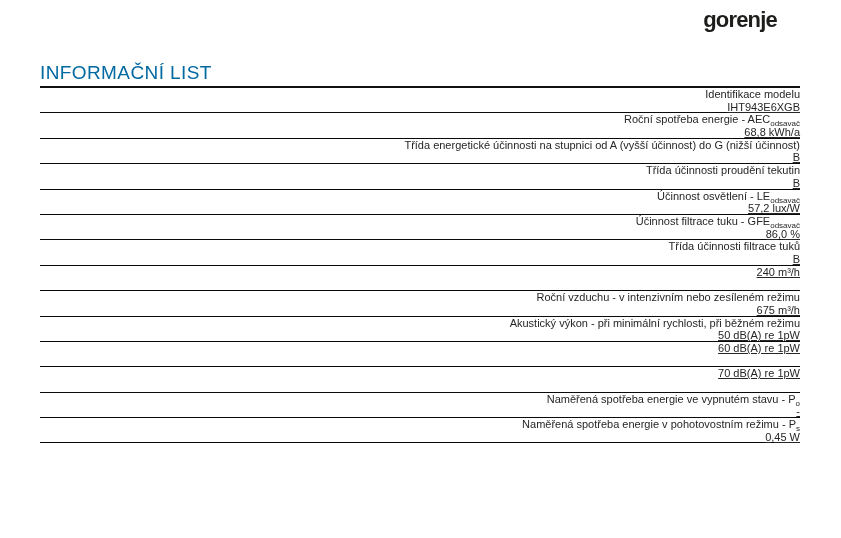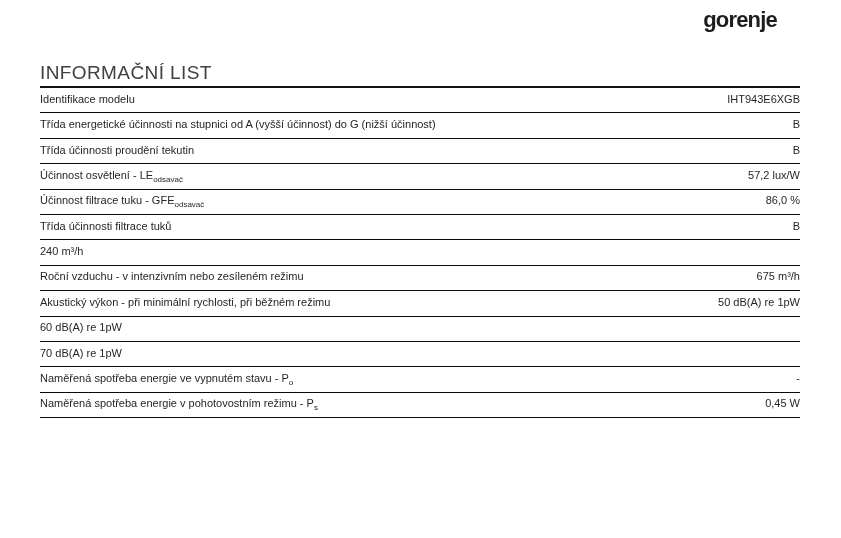--- a/index.html
+++ b/index.html
@@ -27,21 +27,21 @@
     letter-spacing: -0.8px;
     color: #1d1d1b;
   }
   .doc-title {
     position: absolute;
     left: 40px;
     top: 62px;
     font-size: 19px;
     font-weight: 400;
     letter-spacing: 0.4px;
-    color: #404040;
+    color: #0369a1;
     white-space: nowrap;
   }
   .title-rule {
     position: absolute;
     left: 40px;
     top: 86px;
     width: 760px;
     height: 2px;
     background: #111111;
   }
@@ -50,30 +50,32 @@
     left: 40px;
     top: 88px;
     width: 760px;
   }
   .row {
     height: 25.4px;
     border-bottom: 1px solid #0a0a0a;
     display: flex;
     align-items: flex-end;
     justify-content: space-between;
-    padding-bottom: 7px;
+    padding-bottom: 16px;
     font-size: 11px;
     line-height: 1.15;
+    flex-direction: column;
   }
   .row-label {
     text-align: left;
     white-space: nowrap;
   }
   .row-value {
     white-space: nowrap;
+    text-decoration: underline;
   }
   .subscript {
     font-size: 8px;
     vertical-align: baseline;
     position: relative;
     bottom: -3px;
   }
 </style>
 </head>
 <body>
@@ -85,20 +87,24 @@
   <div class="doc-title">INFORMAČNÍ LIST</div>
   <div class="title-rule"></div>
 
   <div class="spec-table">
 
     <div class="row">
       <div class="row-label"><span>Identifikace modelu</span><span class="subscript"></span></div>
       <div class="row-value">IHT943E6XGB</div>
     </div>
 
+    <div class="row">
+      <div class="row-label"><span>Roční spotřeba energie - AEC</span><span class="subscript">odsavač</span></div>
+      <div class="row-value">68,8 kWh/a</div>
+    </div>
 
     <div class="row">
       <div class="row-label"><span>Třída energetické účinnosti na stupnici od A (vyšší účinnost) do G (nižší účinnost)</span><span class="subscript"></span></div>
       <div class="row-value">B</div>
     </div>
 
 
     <div class="row">
       <div class="row-label"><span>Třída účinnosti proudění tekutin</span><span class="subscript"></span></div>
       <div class="row-value">B</div>

